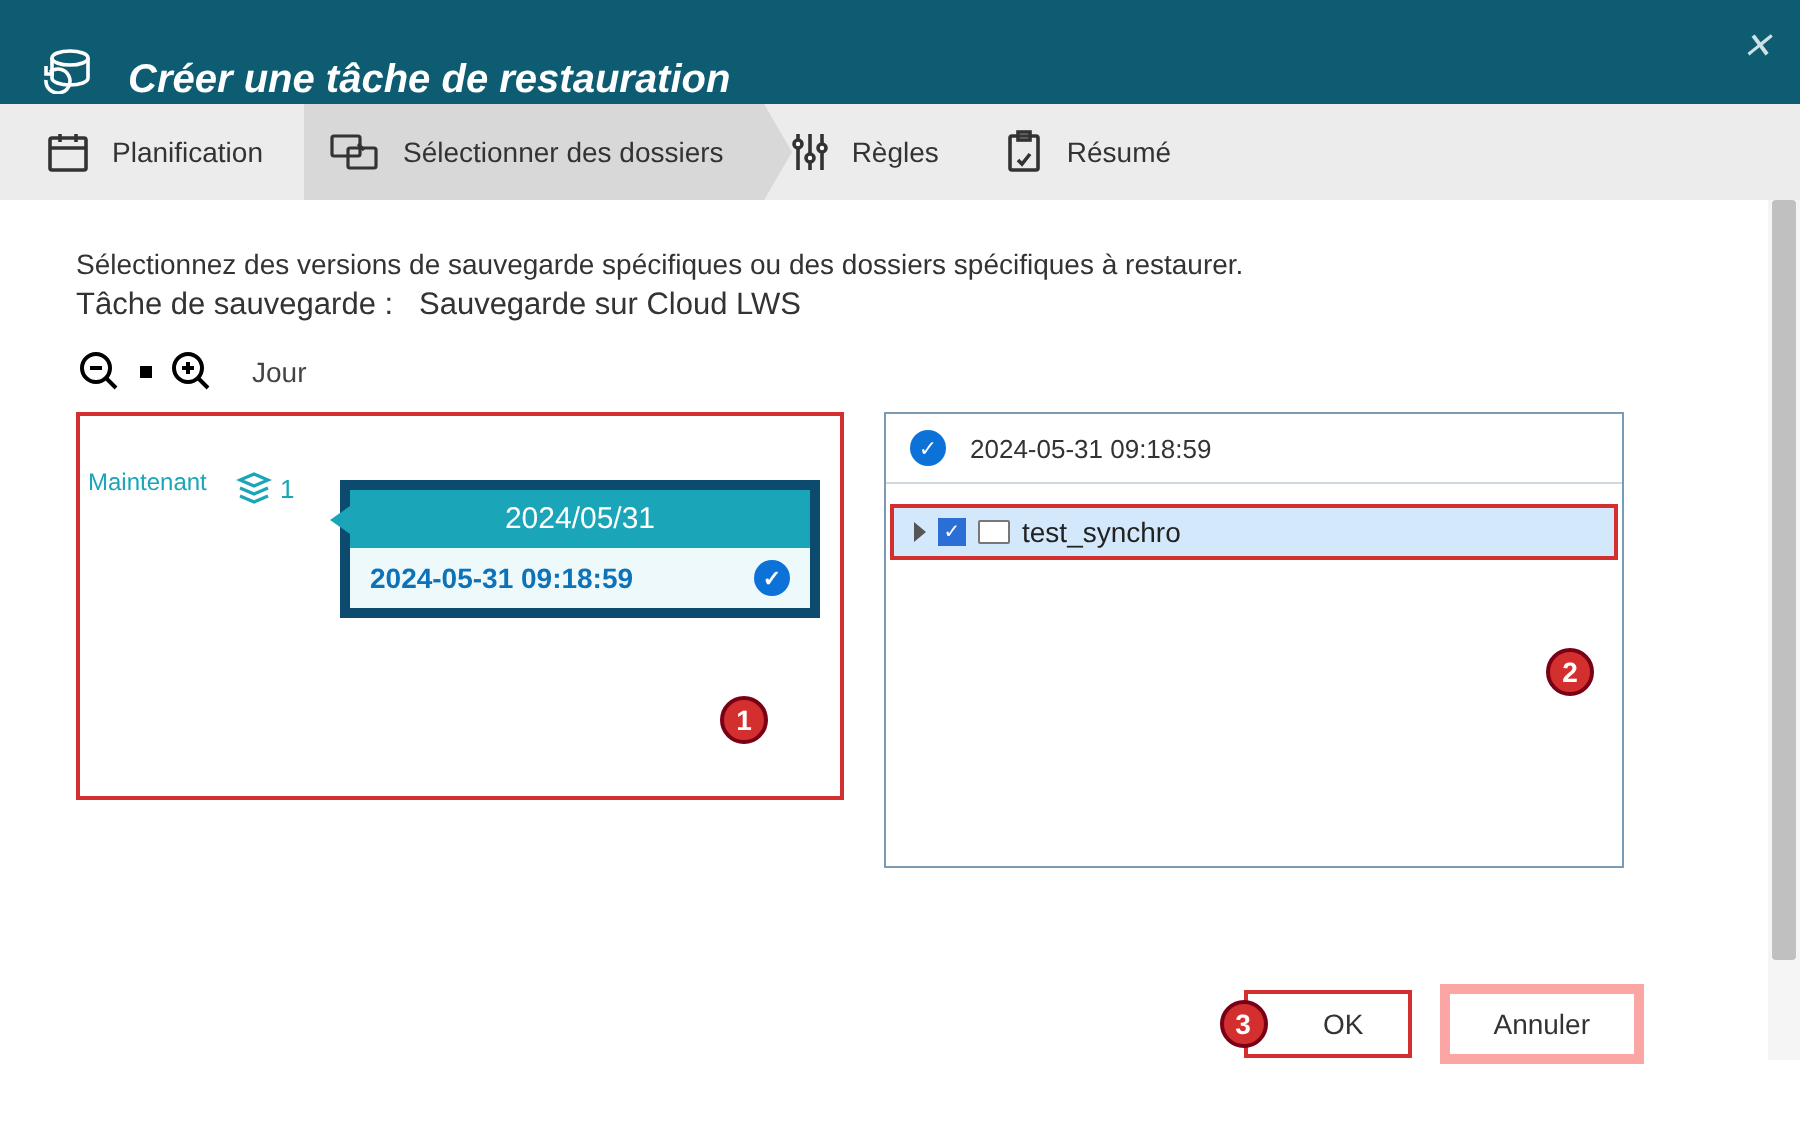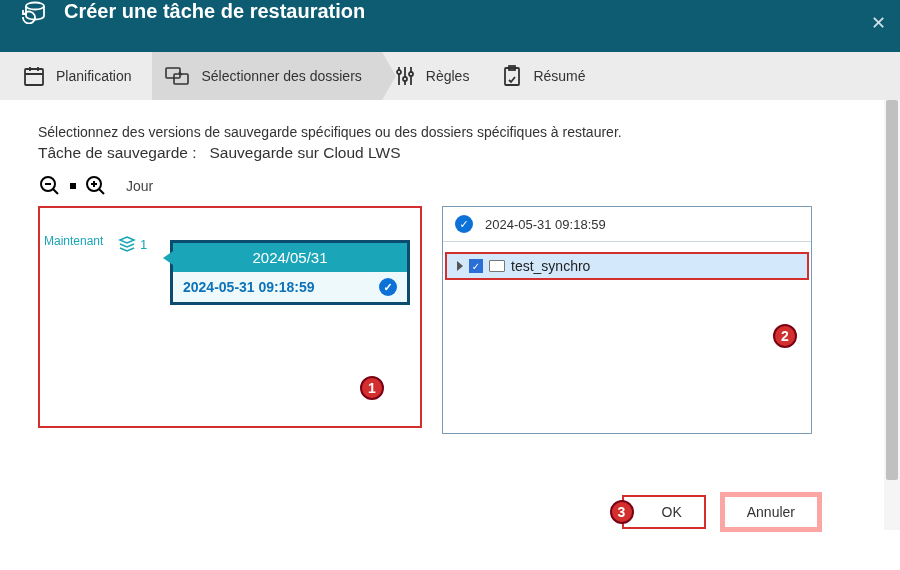--- a/index.html
+++ b/index.html
@@ -1,44 +1,44 @@
 <!DOCTYPE html>
 <html><head>
 <meta charset="utf-8">
 <style>
 * { box-sizing: border-box; margin: 0; padding: 0; font-family: -apple-system, "Segoe UI", Arial, sans-serif; }
 body { width: 900px; height: 570px; background: #fff; overflow: hidden; position: relative; }
-.header { background: #0d5c72; height: 52px; display: flex; align-items: flex-start; padding: 0 18px; color: #fff; position: relative; }
+.header { background: #0d5c72; height: 52px; display: flex; align-items: flex-end; padding: 0 18px; color: #fff; position: relative; font-style: italic; }
 .header-icon { margin-right: 18px; }
 .header-title { font-size: 20px; font-weight: 600; }
 .close-x { position: absolute; right: 14px; top: 12px; color: #d0e0e5; cursor: pointer; font-size: 18px; }
 .steps { background: #ececec; height: 48px; display: flex; align-items: center; padding: 0 10px; }
 .step { display: flex; align-items: center; gap: 10px; padding: 0 20px 0 12px; height: 48px; color: #444; position: relative; }
 .step.active { background: #d8d8d8; }
 .step.active::after { content:""; position:absolute; right:-14px; top:0; width:0; height:0; border-top:24px solid transparent; border-bottom:24px solid transparent; border-left:14px solid #d8d8d8; }
 .step-label { font-size: 14px; color: #333; }
 .main { background: #fff; margin: 0 38px; padding: 24px 0 0 0; height: 450px; position: relative; }
 .instr { font-size: 14px; color: #333; margin-bottom: 4px; }
 .taskline { font-size: 15.5px; color: #333; margin-bottom: 12px; }
 .zoom-row { display: flex; align-items: center; gap: 8px; margin-bottom: 8px; }
 .zoom-btn { width: 24px; height: 24px; display: flex; align-items: center; justify-content: center; cursor: pointer; }
 .zoom-sep { width: 6px; height: 6px; background: #000; }
 .zoom-label { font-size: 14px; color: #444; margin-left: 10px; }
 .panel-row { display: flex; gap: 20px; }
 .panel { border: 1px solid #888; position: relative; }
-.panel-left { width: 384px; height: 222px; border: 2px solid #d32f2f; }
+.panel-left { width: 384px; height: 194px; border: 2px solid #d32f2f; }
 .panel-right { width: 370px; height: 228px; border: 1px solid #7a9bb5; }
 .timeline { position: absolute; left: 60px; top: 10px; bottom: 10px; width: 12px; }
 .timeline-line { position: absolute; left: 5px; top: 18px; bottom: 18px; width: 2px; background: #bbb; }
 .timeline-arrow-up { position: absolute; left: 0; top: 4px; width:0;height:0;border-left:6px solid transparent;border-right:6px solid transparent;border-bottom:8px solid #555; cursor:pointer;}
 .timeline-arrow-dn { position: absolute; left: 0; bottom: 4px; width:0;height:0;border-left:6px solid transparent;border-right:6px solid transparent;border-top:8px solid #555; cursor:pointer;}
 .tick { position: absolute; left: -58px; font-size: 12px; color: #888; }
 .now-label { position: absolute; left: 4px; top: 26px; font-size: 12px; color: #1aa5b8; }
 .version-chip { position: absolute; left: 78px; top: 28px; display:flex; align-items:center; gap:4px; color:#1aa5b8; font-size:13px;}
-.version-card { position: absolute; left: 130px; top: 32px; width: 240px; border: 3px solid #0c4a6e; background:#fff; }
+.version-card { position: absolute; left: 130px; top: 32px; width: 240px; border: 5px solid #0c4a6e; background:#fff; }
 .version-date { background: #1aa5b8; color: #fff; text-align: center; padding: 6px 0; font-size: 15px; position: relative;}
 .version-date::before { content:""; position:absolute; left:-10px; top:8px; width:0;height:0;border-top:7px solid transparent;border-bottom:7px solid transparent;border-right:10px solid #1aa5b8;}
 .version-item { display: flex; align-items: center; justify-content: space-between; padding: 6px 10px; color: #0d72b8; font-weight: 600; font-size: 14px; background:#eef9fb; cursor:pointer;}
 .version-check { width:18px;height:18px;border-radius:50%;background:#0d72d8;display:flex;align-items:center;justify-content:center;color:#fff;font-size:11px;}
 .right-header { display:flex;align-items:center;gap:12px;padding:8px 12px;border-bottom:1px solid #d0d8dd;}
 .right-header .version-check { flex-shrink:0;}
 .right-header-text { font-size:13px;color:#333;}
 .tree-area { padding: 10px 0 0 0; position: relative; height: 180px;}
 .tree-row { display:flex;align-items:center;gap:6px;padding:4px 10px;background:#d3e9fb;border:2px solid #d32f2f;margin:0 2px;}
 .tree-caret { width:0;height:0;border-top:5px solid transparent;border-bottom:5px solid transparent;border-left:6px solid #555;cursor:pointer;}

